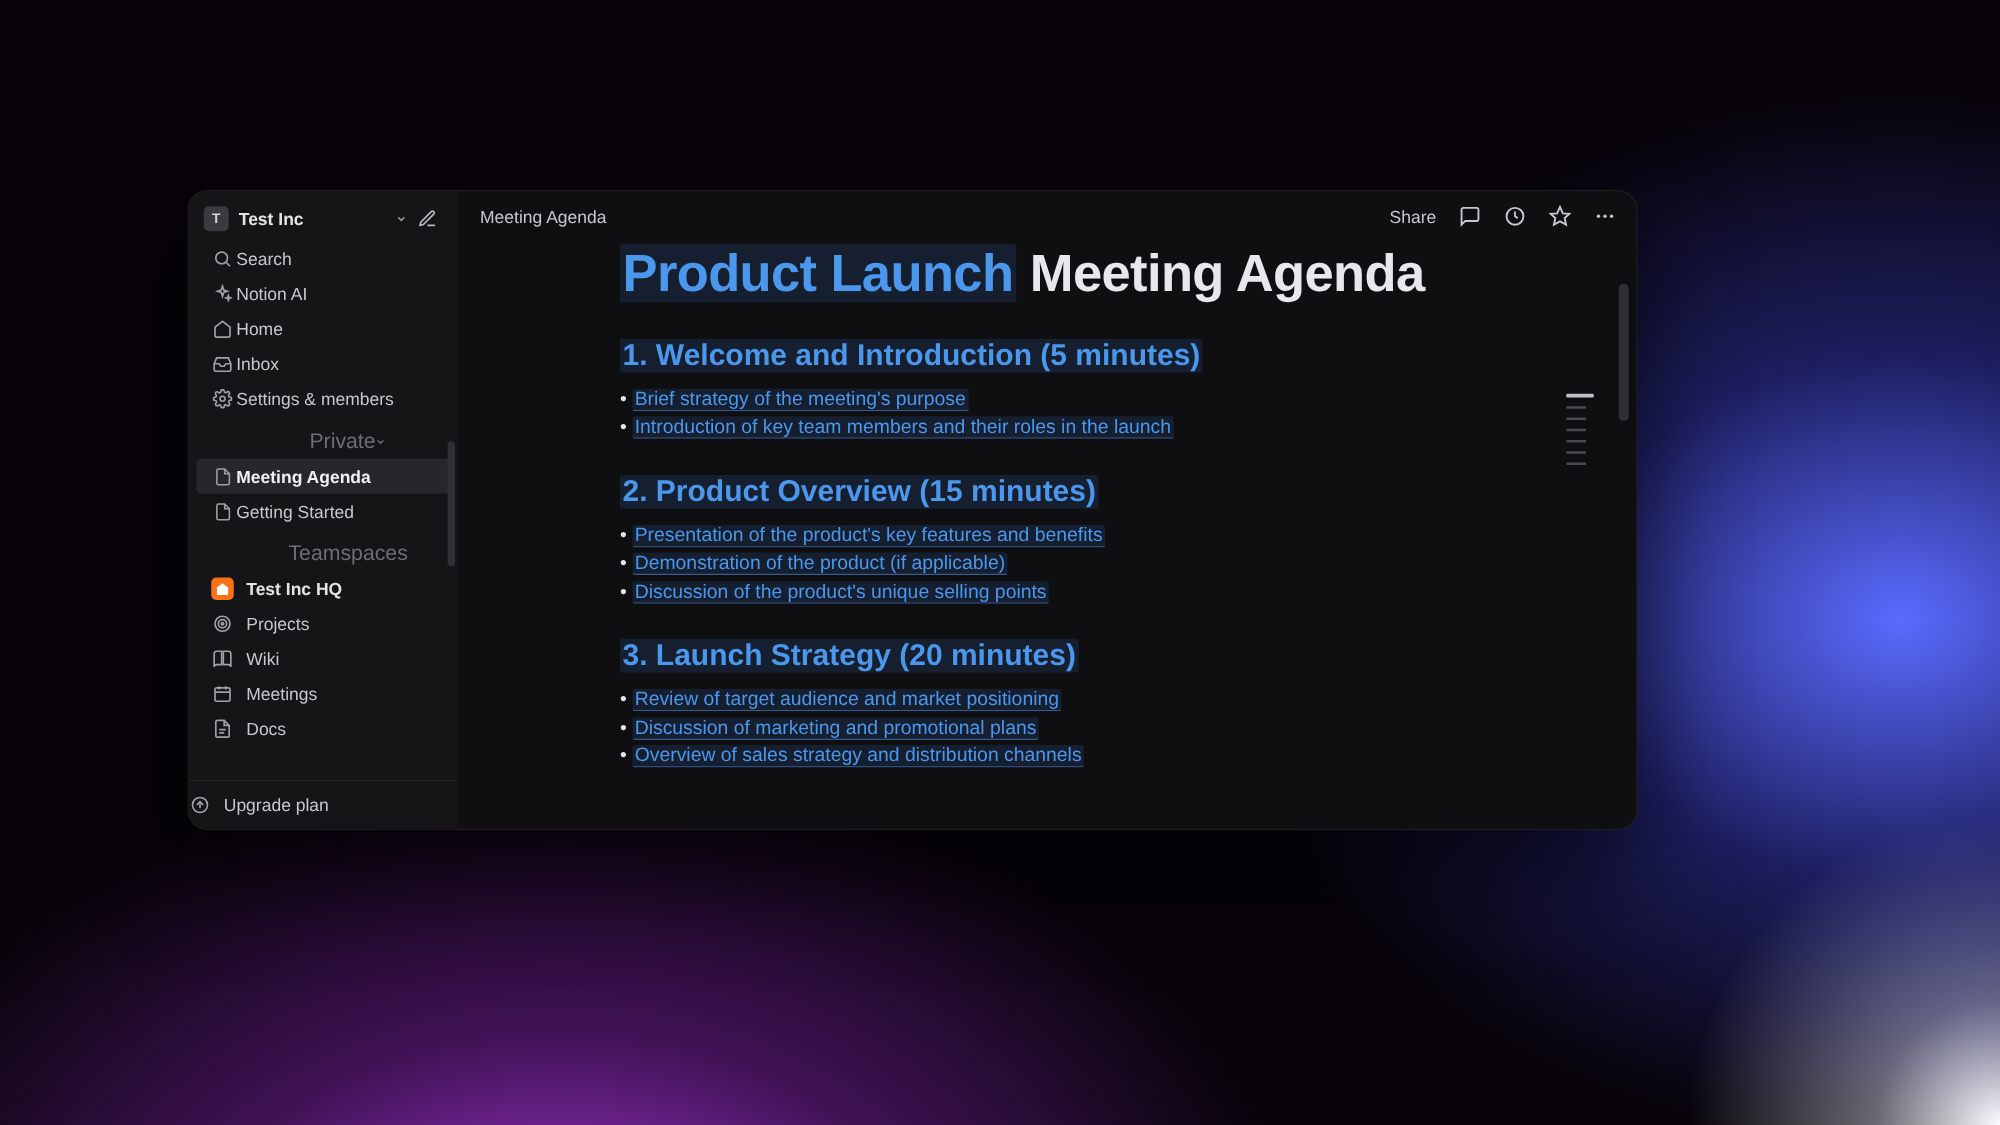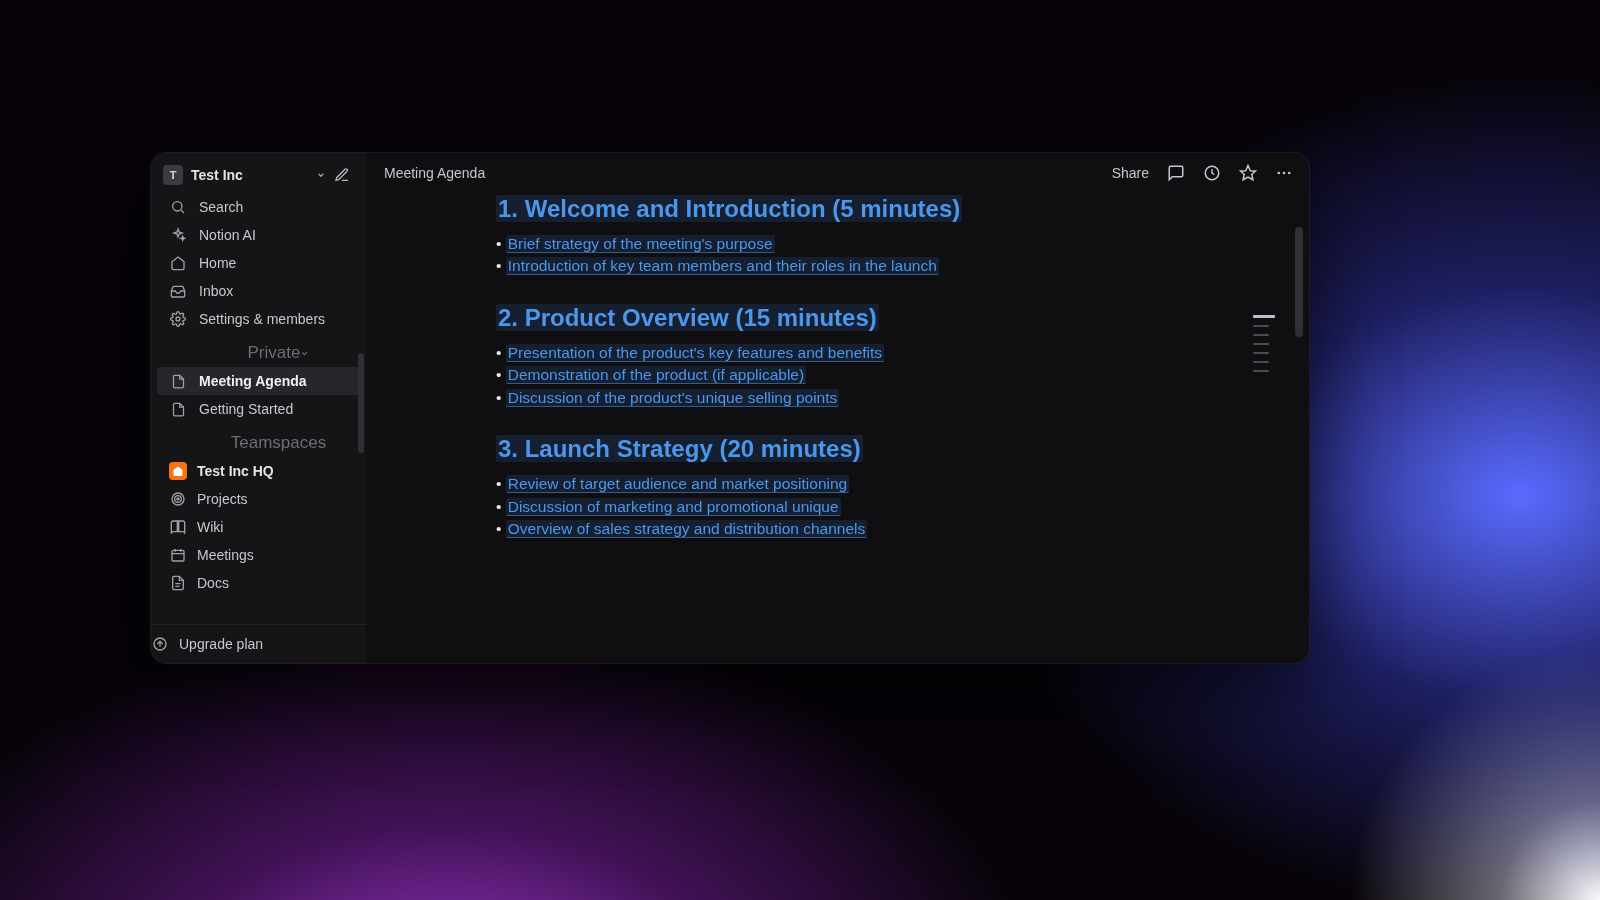--- a/index.html
+++ b/index.html
@@ -45,21 +45,21 @@
     width: 20px; height: 20px; border-radius: 4px;
     background: #3a3a3f; color: #d4d4d8;
     display: flex; align-items: center; justify-content: center;
     font-size: 11px; font-weight: 600;
   }
   .ws-name { color: #e4e4e7; font-weight: 600; font-size: 14px; flex: 1 1 auto; }
   .ws-caret { color: #9b9ba1; }
   .compose { color: #b9b9c0; margin-right: 4px; }
 
   .sb-item, .sb-page {
-    display: flex; align-items: center; gap: 12px;
+    display: flex; align-items: center; gap: 2px;
     padding: 5px 12px;
     cursor: pointer;
     border-radius: 4px;
     margin: 0 6px;
   }
   .sb-item .icon, .sb-page .icon, .ts-item .icon, .upgrade .icon { width: 18px; height: 18px; display:inline-flex; align-items:center; justify-content:center; color: #a0a0a6; }
   .sb-item span.label, .sb-page span.label, .ts-item span.label { color: #c7c7cd; }
 
   .sb-section { padding: 10px 14px 4px; font-size: 17px; color: #6d6d73; font-weight: 500; display:flex; justify-content:center; align-items:center;margin-left:40px;}
   .sb-section .chev { color: #6d6d73; }
@@ -325,20 +325,23 @@
           <svg width="18" height="18" viewBox="0 0 24 24" fill="currentColor">
               <circle cx="5" cy="12" r="1.8"></circle>
               <circle cx="12" cy="12" r="1.8"></circle>
               <circle cx="19" cy="12" r="1.8"></circle>
             </svg>
         </span>
       </div>
     </div>
 
     <div class="doc">
+      <h1>
+        <span class="hi-blue">Product Launch</span><span class="title-rest"> Meeting Agenda</span>
+      </h1>
 
       <div class="sec">
         <h2><span class="hi-blue">1. Welcome and Introduction (5 minutes)</span></h2>
         <div class="bullets">
           <span class="row"><span class="hi-blue underline-blue">Brief strategy of the meeting's purpose</span></span>
           <span class="row"><span class="hi-blue underline-blue">Introduction of key team members and their roles in the launch</span></span>
         </div>
       </div>
 
       <div class="sec">
@@ -347,21 +350,21 @@
           <span class="row"><span class="hi-blue underline-blue">Presentation of the product's key features and benefits</span></span>
           <span class="row"><span class="hi-blue underline-blue">Demonstration of the product (if applicable)</span></span>
           <span class="row"><span class="hi-blue underline-blue">Discussion of the product's unique selling points</span></span>
         </div>
       </div>
 
       <div class="sec">
         <h2><span class="hi-blue">3. Launch Strategy (20 minutes)</span></h2>
         <div class="bullets">
           <span class="row"><span class="hi-blue underline-blue">Review of target audience and market positioning</span></span>
-          <span class="row"><span class="hi-blue underline-blue">Discussion of marketing and promotional unique</span></span>
+          <span class="row"><span class="hi-blue underline-blue">Discussion of marketing and promotional plans</span></span>
           <span class="row"><span class="hi-blue underline-blue">Overview of sales strategy and distribution channels</span></span>
         </div>
       </div>
     </div>
 
     <div class="outline">
       <div class="line top"></div>
       <div class="line"></div>
       <div class="line"></div>
       <div class="line"></div>

